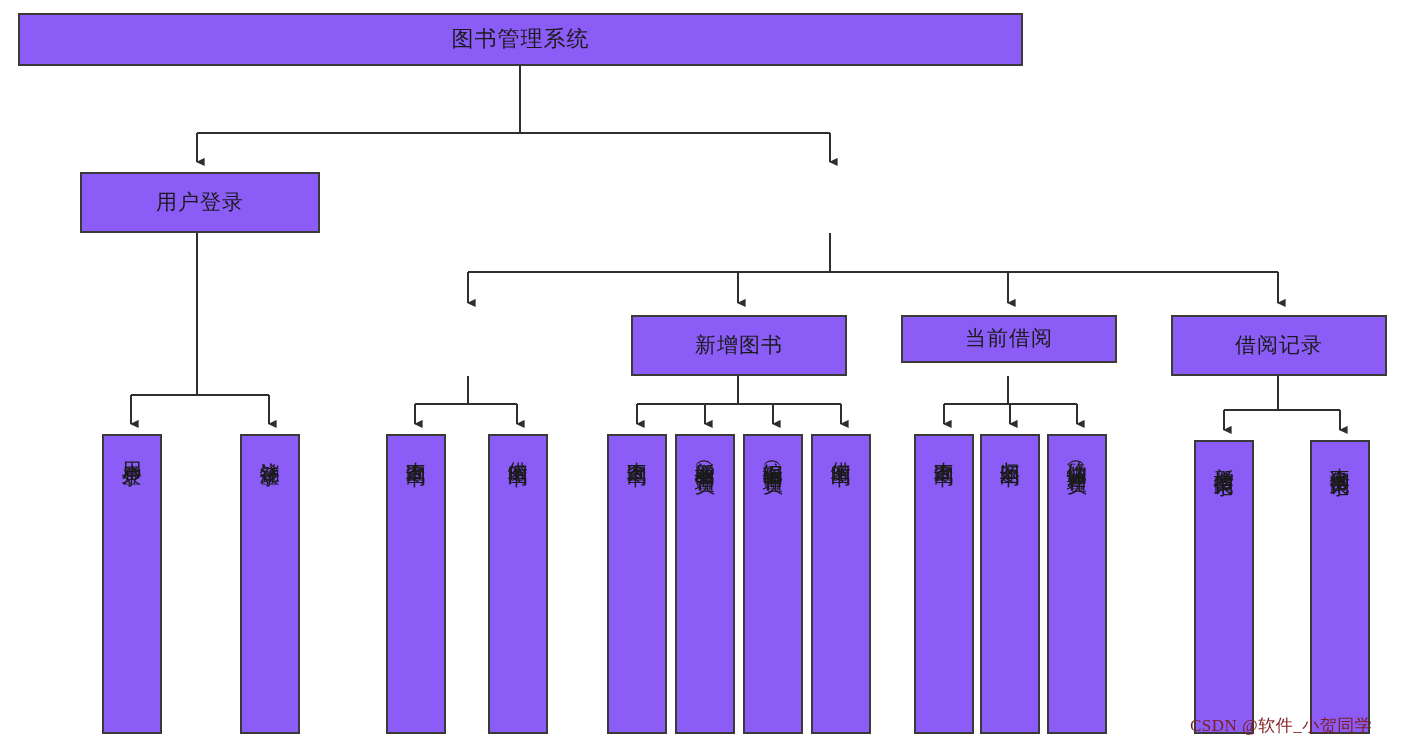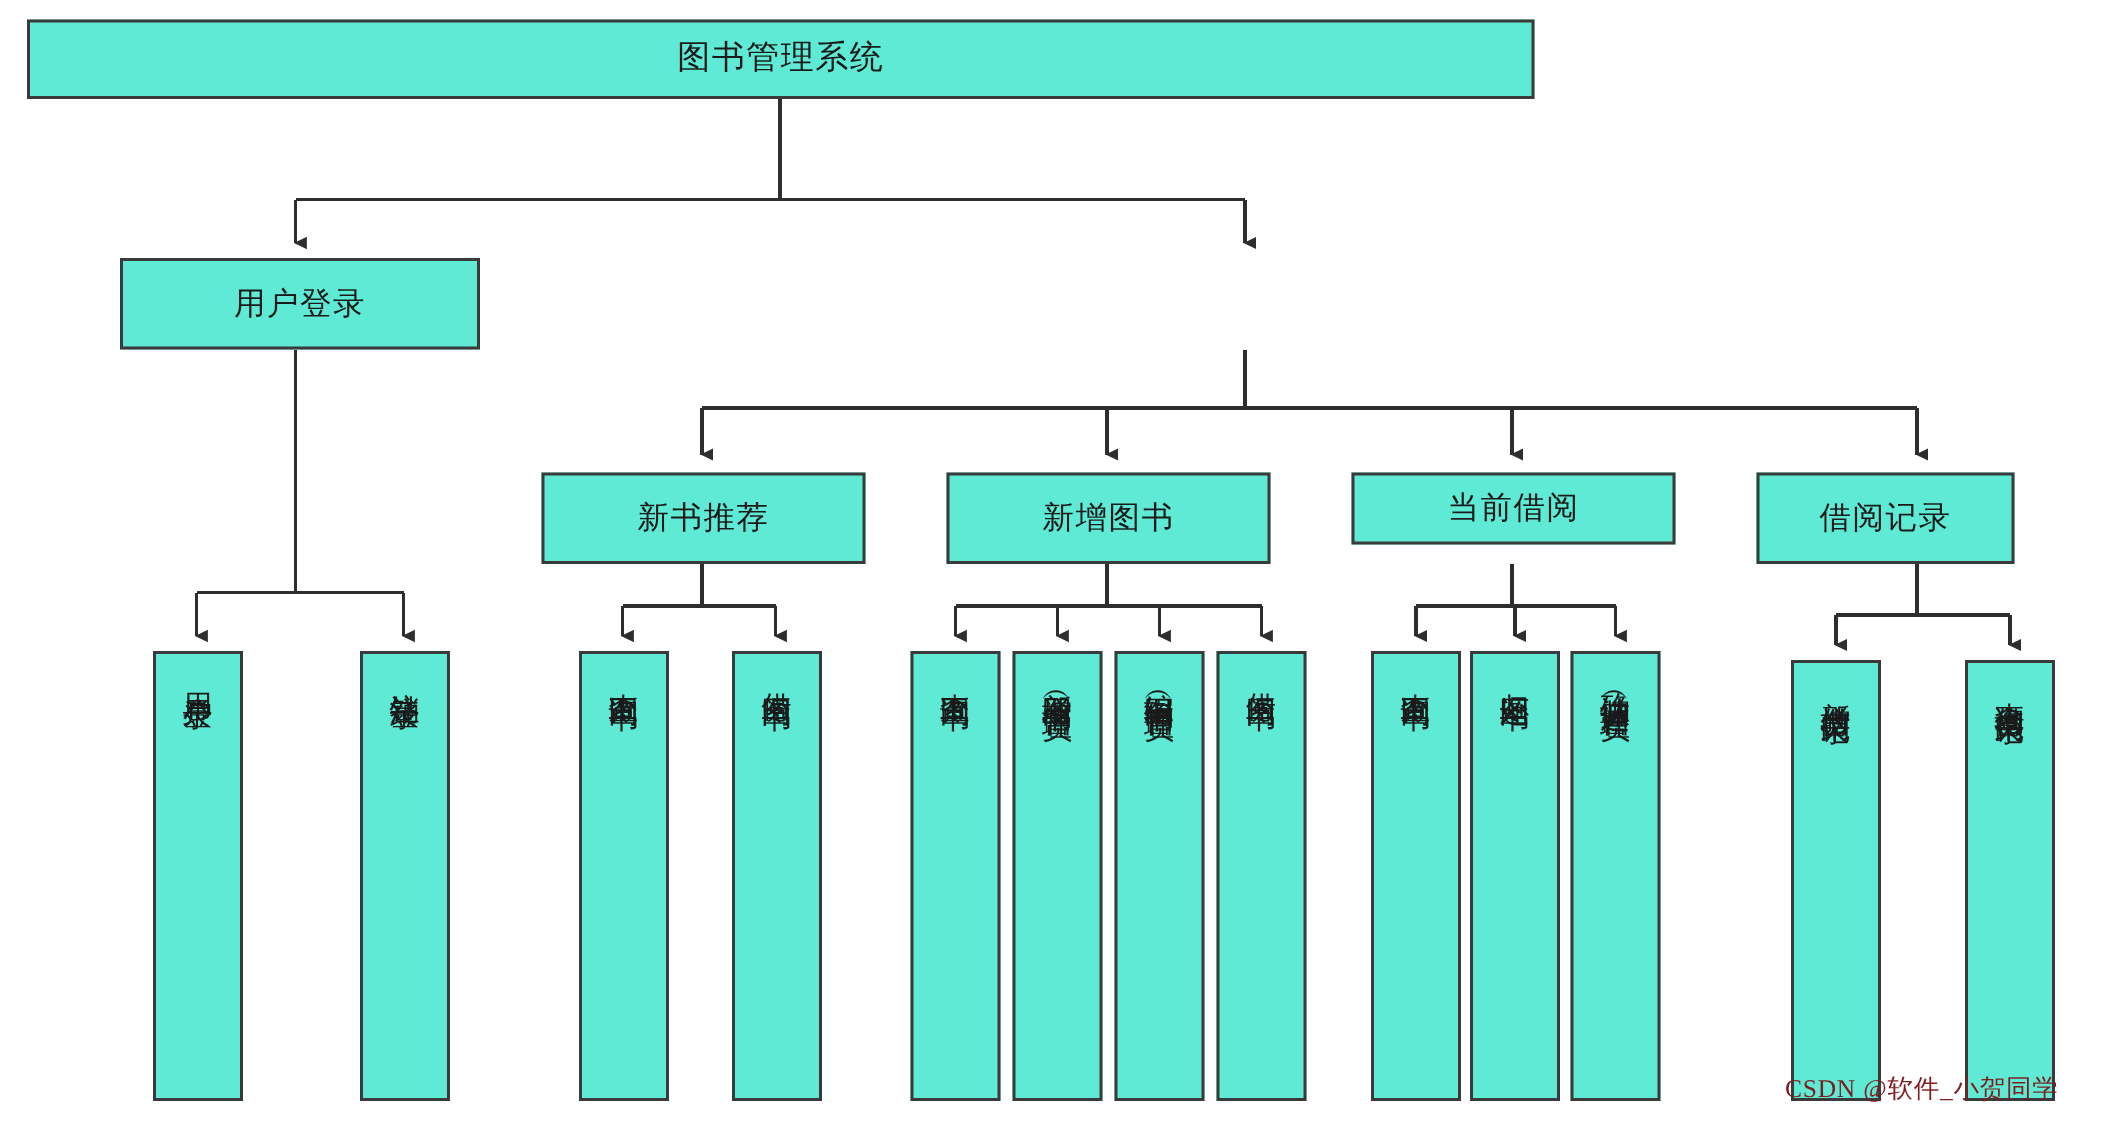--- a/index.html
+++ b/index.html
@@ -22,21 +22,21 @@
     position: absolute;
     left: 0;
     top: 0;
     width: 1405px;
     height: 747px;
     pointer-events: none;
   }
   .node {
     position: absolute;
     box-sizing: border-box;
-    background: #5eead4;
+    background: #8b5cf6;
     border: 2px solid #3a3a3a;
     display: flex;
     align-items: center;
     justify-content: center;
     color: #1a1a1a;
   }
   .node.horiz {
     font-size: 21px;
     line-height: 1.2;
     letter-spacing: 1px;
@@ -124,30 +124,27 @@
   </svg>
 
   <div class="node horiz root" style="left:18px; top:13px; width:1005px; height:53px;">
     <span>图书管理系统</span>
   </div>
 
   <div class="node horiz" style="left:80px; top:172px; width:240px; height:61px;">
     <span>用户登录</span>
   </div>
 
-  <div class="node horiz" style="left:361px; top:315px; width:216px; height:61px;">
-    <span>新书推荐</span>
-  </div>
   <div class="node horiz" style="left:631px; top:315px; width:216px; height:61px;">
     <span>新增图书</span>
   </div>
   <div class="node horiz" style="left:901px; top:315px; width:216px; height:48px;">
     <span>当前借阅</span>
   </div>
-  <div class="node horiz" style="left:1171px; top:315px; width:172px; height:61px;">
+  <div class="node horiz" style="left:1171px; top:315px; width:216px; height:61px;">
     <span>借阅记录</span>
   </div>
 
   <div class="node vert" style="left:102px; top:434px; width:60px; height:300px;">
     <span class="vlabel">用户登录</span>
   </div>
   <div class="node vert" style="left:240px; top:434px; width:60px; height:300px;">
     <span class="vlabel">注销登录</span>
   </div>
 

